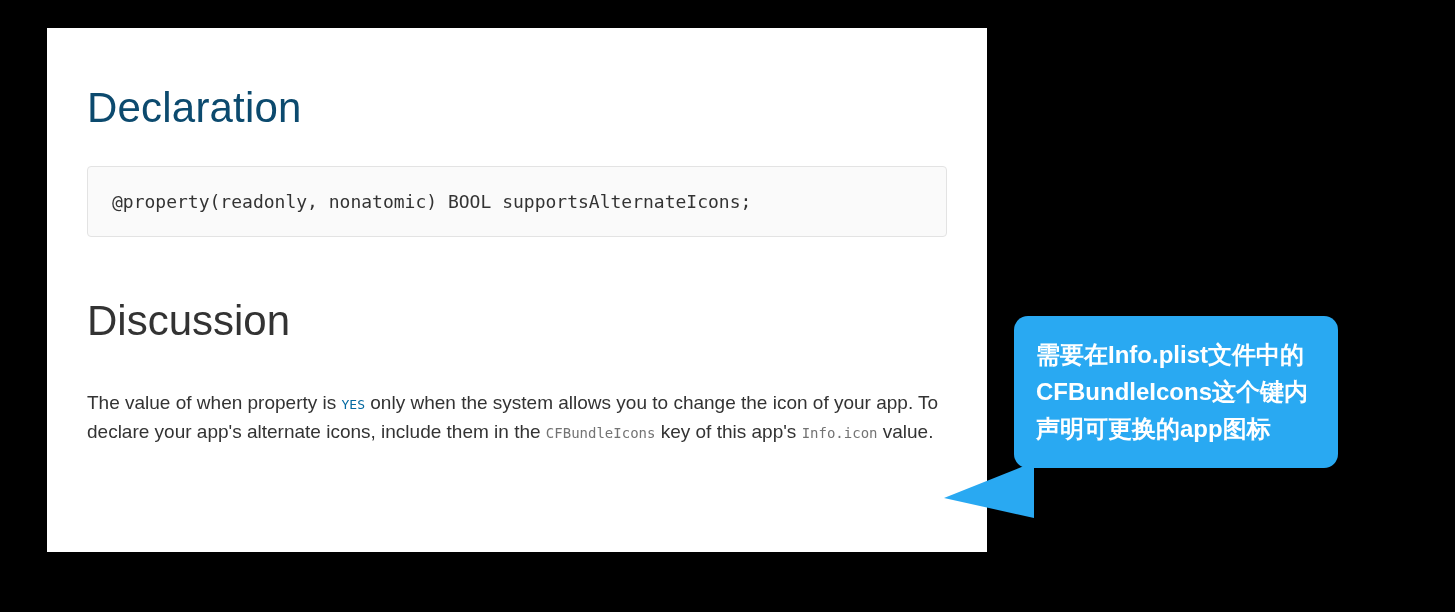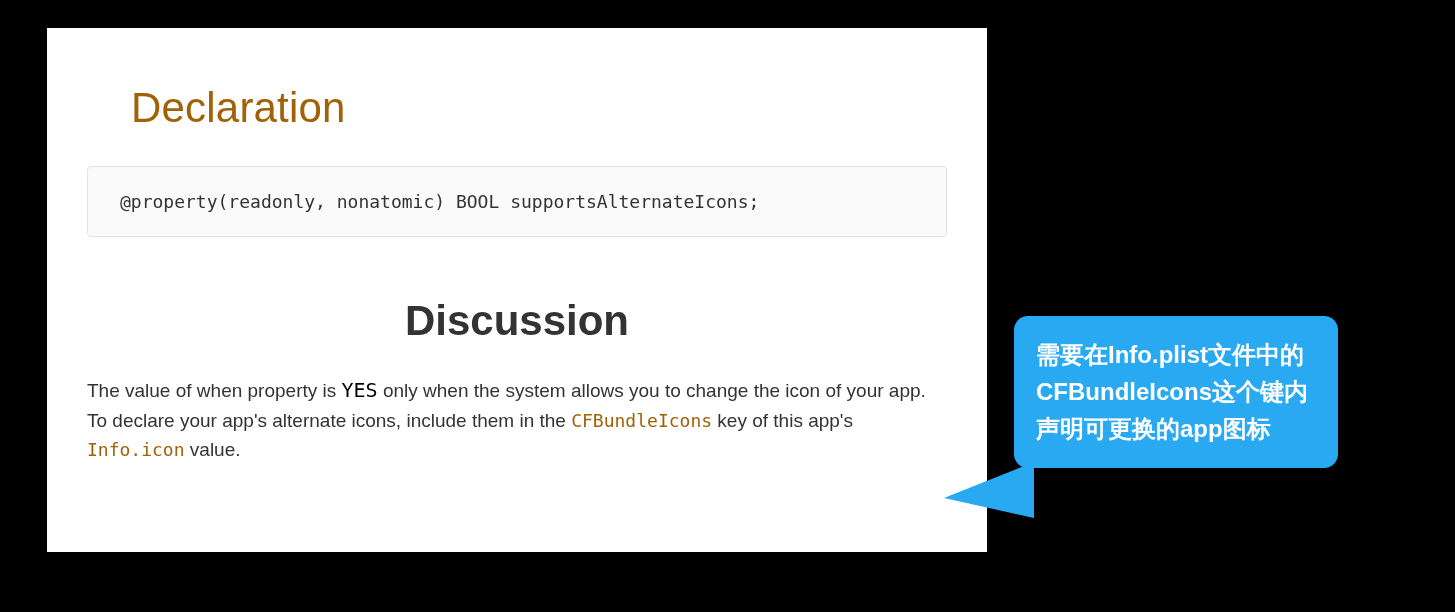--- a/index.html
+++ b/index.html
@@ -14,59 +14,57 @@
       left: 47px;
       top: 28px;
       width: 940px;
       height: 524px;
       background: #fff;
       padding: 56px 40px 40px 40px;
     }
     .section-heading {
       font-size: 42px;
       font-weight: 300;
-      color: #a16207;
+      color: #0c4a6e;
       letter-spacing: 0.2px;
       margin-bottom: 34px;
-      margin-left: 44px;
     }
     .code-block {
       border: 1px solid #e3e3e3;
       border-radius: 4px;
       background: #fafafa;
-      padding: 24px 32px;
+      padding: 24px 24px;
       margin-bottom: 60px;
     }
     .code-block code {
       font-family: "SFMono-Regular", Menlo, Consolas, monospace;
       font-size: 18px;
       color: #333;
       white-space: pre;
     }
     .discussion-heading {
       font-size: 42px;
-      font-weight: 700;
+      font-weight: 400;
       color: #333;
-      margin-bottom: 30px;
-      text-align: center;
+      margin-bottom: 43px;
     }
     .discussion-para {
       font-size: 19px;
       line-height: 1.55;
       color: #333;
     }
     .discussion-para .inline-code {
       font-family: "SFMono-Regular", Menlo, Consolas, monospace;
-      font-size: 18px;
-      color: #a16207;
+      font-size: 14px;
+      color: #737373;
     }
     .discussion-para .inline-yes {
       font-family: "SFMono-Regular", Menlo, Consolas, monospace;
-      color: #000000;
-      font-size: 20px;
+      color: #0369a1;
+      font-size: 13px;
     }
 
     .callout {
       position: absolute;
       left: 1014px;
       top: 316px;
       width: 324px;
       background: #29a9f2;
       border-radius: 14px;
       padding: 20px 22px;

